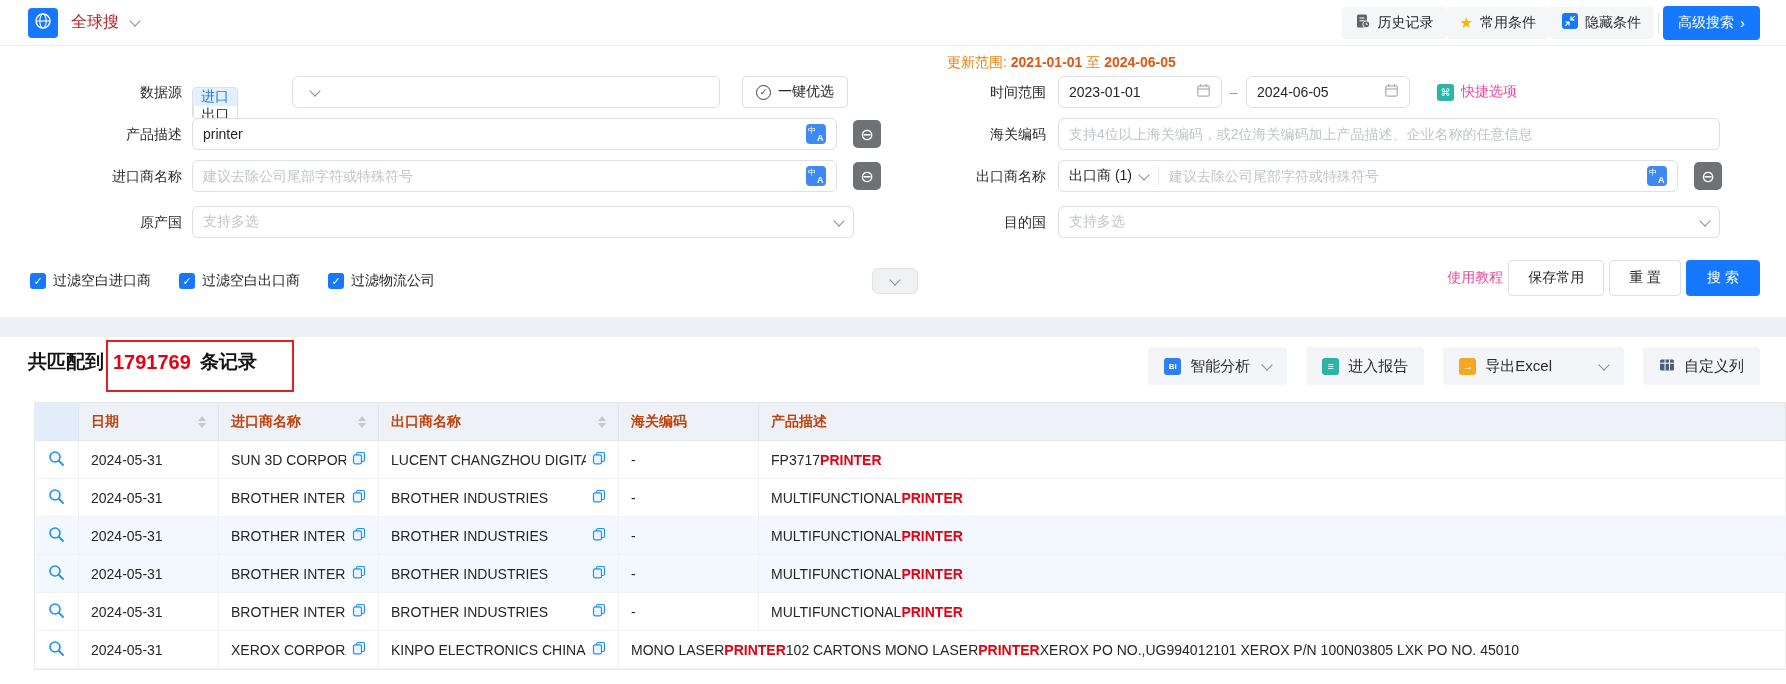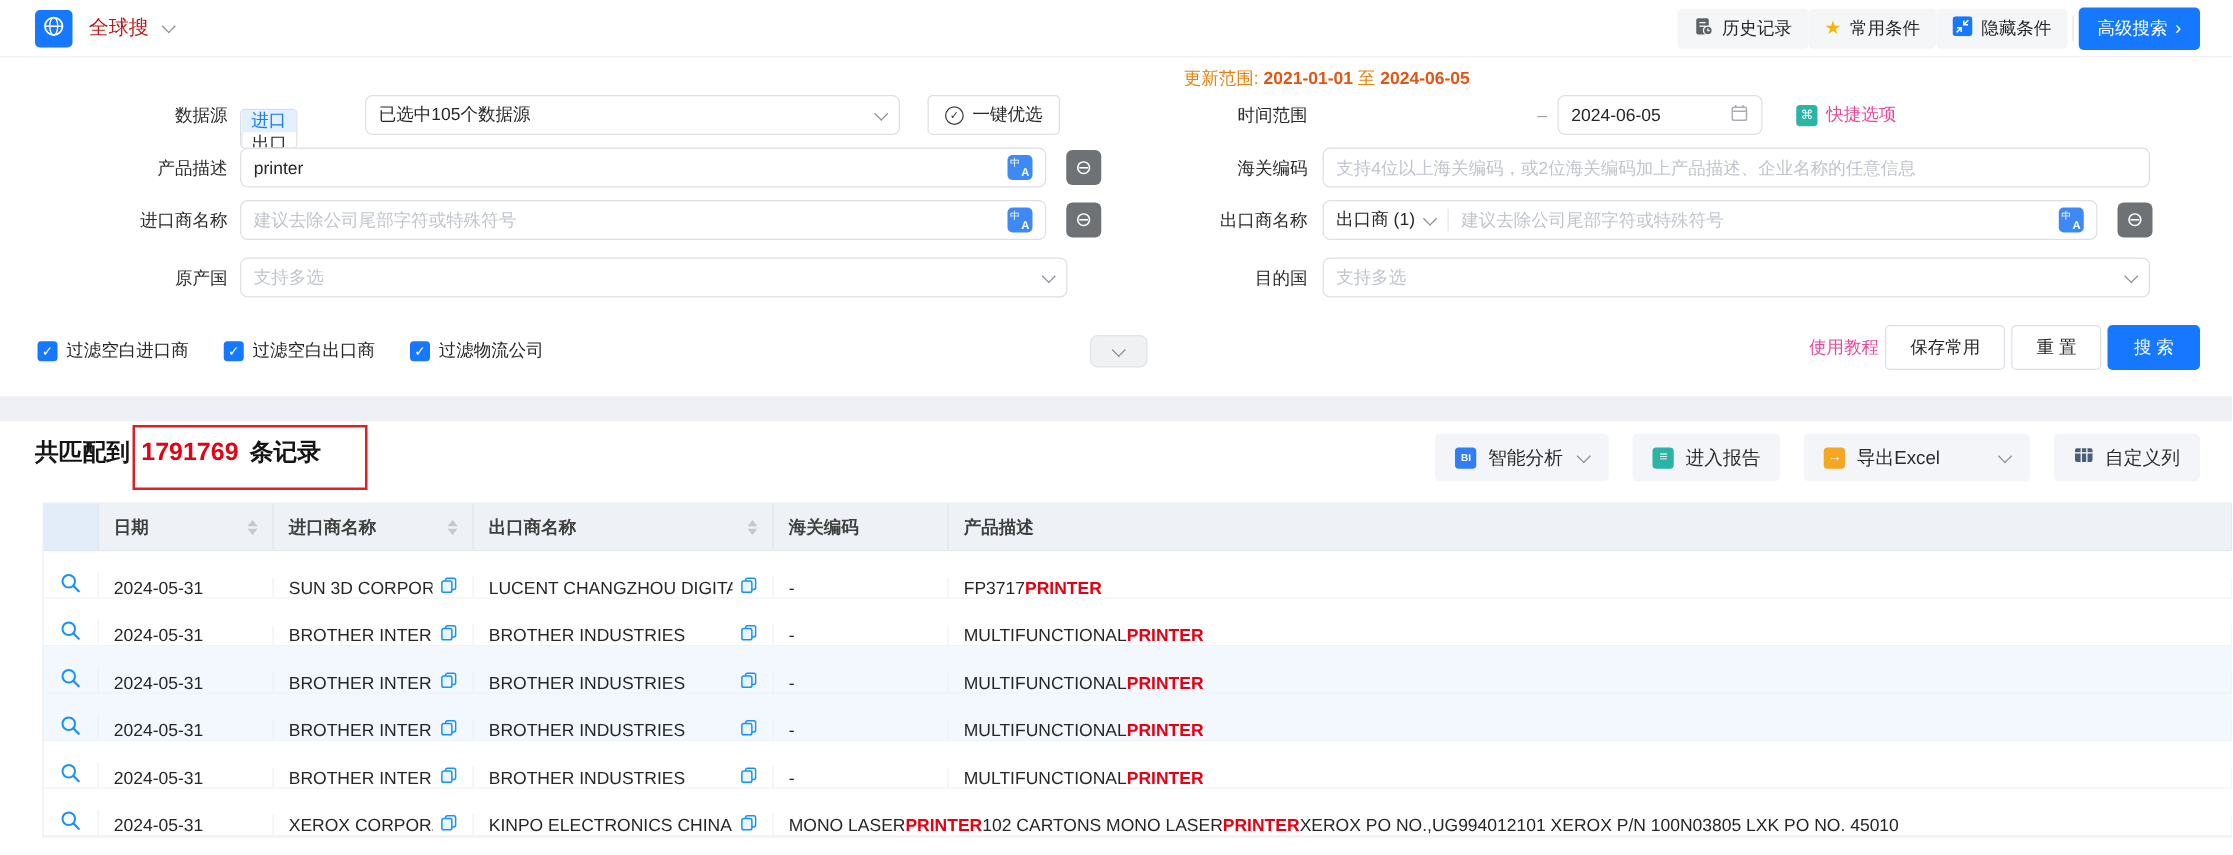--- a/index.html
+++ b/index.html
@@ -75,26 +75,26 @@
   .ra-cv { margin-left:4px; margin-top:-3px; }
   .mini-ic { width:17px; height:17px; border-radius:3px; color:#fff; display:flex; align-items:center; justify-content:center; font-size:8px; font-weight:700; flex-shrink:0; }
   .ic-bi { background:#2f7ef2; }
   .ic-report { background:#2bb3a3; font-size:11px; }
   .ic-excel { background:#f5a623; font-size:11px; }
   .excel-gap { width:26px; }
 
   
   .table { position:absolute; top:402px; left:34px; right:0; border:1px solid #e8ebef; border-right:none; }
   .t-head { display:flex; height:38px; background:#eef2f7; border-bottom:1px solid #e2e8ef; }
-  .th { display:flex; align-items:center; padding:0 12px; font-weight:700; color:#404040; border-right:1px solid #dfe5ec; overflow:hidden; white-space:nowrap; }
+  .th { display:flex; align-items:center; padding:0 12px; font-weight:700; color:#c2410c; border-right:1px solid #dfe5ec; overflow:hidden; white-space:nowrap; }
   .th-first { background:#e2edf9; }
   .sorters { display:inline-flex; flex-direction:column; gap:2px; margin-left:auto; padding-left:8px; cursor:pointer; }
   .tri-u { width:0; height:0; border-left:4px solid transparent; border-right:4px solid transparent; border-bottom:5px solid #c3c9d1; }
   .tri-d { width:0; height:0; border-left:4px solid transparent; border-right:4px solid transparent; border-top:5px solid #c3c9d1; }
-  .tr-row { display:flex; height:38px; background:#fff; border-bottom:1px solid #f0f2f5;align-items:flex-end; }
+  .tr-row { display:flex; height:38px; background:#fff; border-bottom:1px solid #f0f2f5; }
   .tr-row.alt { background:#f2f8fe; }
   .td { display:flex; align-items:center; padding:0 12px; border-right:1px solid #eef1f5; overflow:hidden; white-space:nowrap; color:#262626; }
   .td-icon { justify-content:center; padding:0; cursor:pointer; }
   .td .name { flex:1; overflow:hidden; white-space:nowrap; }
   .copy-ic { flex-shrink:0; margin-left:6px; cursor:pointer; }
   .hl { color:#e60012; font-weight:700; }
 </style>
 </head>
 <body>
 
@@ -156,29 +156,39 @@
       <span>至</span>
       <b>2024-06-05</b>
     </div>
 
     <div class="lab" style="top:30px;">数据源</div>
     <div class="toggle">
       <div class="tg-cell tg-on">进口</div>
       <div class="tg-cell">出口</div>
     </div>
     <div class="ipt" style="top:30px; left:292px; width:428px;">
-      <span class="sel-text">已选中105个数据源</span>
       <span class="cv sel-cv"></span>
     </div>
     <div class="one-click">
       <span class="circle-check">✓</span>
       <span>一键优选</span>
     </div>
 
     <div class="lab-r" style="top:30px;">时间范围</div>
+    <div class="ipt" style="top:30px; left:1058px; width:164px;">
+      <span class="sel-text">2023-01-01</span>
+      <span>
+        <svg width="15" height="15" viewBox="0 0 15 15">
+            <rect x="1.8" y="2.8" width="11.4" height="10.4" rx="1.5" fill="none" stroke="#a9adb5" stroke-width="1.2"></rect>
+            <line x1="1.8" y1="6" x2="13.2" y2="6" stroke="#a9adb5" stroke-width="1.2"></line>
+            <line x1="4.6" y1="1" x2="4.6" y2="3.6" stroke="#a9adb5" stroke-width="1.2"></line>
+            <line x1="10.4" y1="1" x2="10.4" y2="3.6" stroke="#a9adb5" stroke-width="1.2"></line>
+          </svg>
+      </span>
+    </div>
     <div class="date-dash">–</div>
     <div class="ipt" style="top:30px; left:1246px; width:164px;">
       <span class="sel-text">2024-06-05</span>
       <span>
         <svg width="15" height="15" viewBox="0 0 15 15">
             <rect x="1.8" y="2.8" width="11.4" height="10.4" rx="1.5" fill="none" stroke="#a9adb5" stroke-width="1.2"></rect>
             <line x1="1.8" y1="6" x2="13.2" y2="6" stroke="#a9adb5" stroke-width="1.2"></line>
             <line x1="4.6" y1="1" x2="4.6" y2="3.6" stroke="#a9adb5" stroke-width="1.2"></line>
             <line x1="10.4" y1="1" x2="10.4" y2="3.6" stroke="#a9adb5" stroke-width="1.2"></line>
           </svg>

